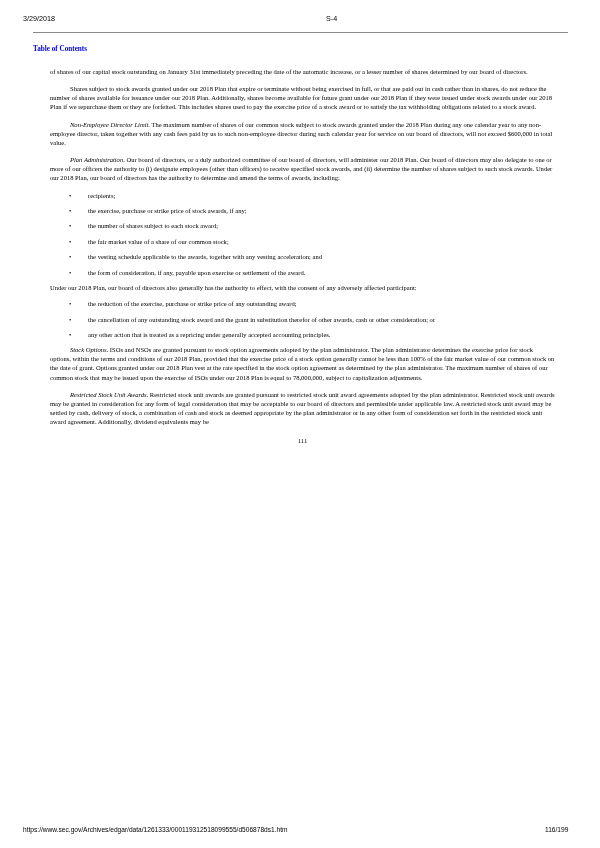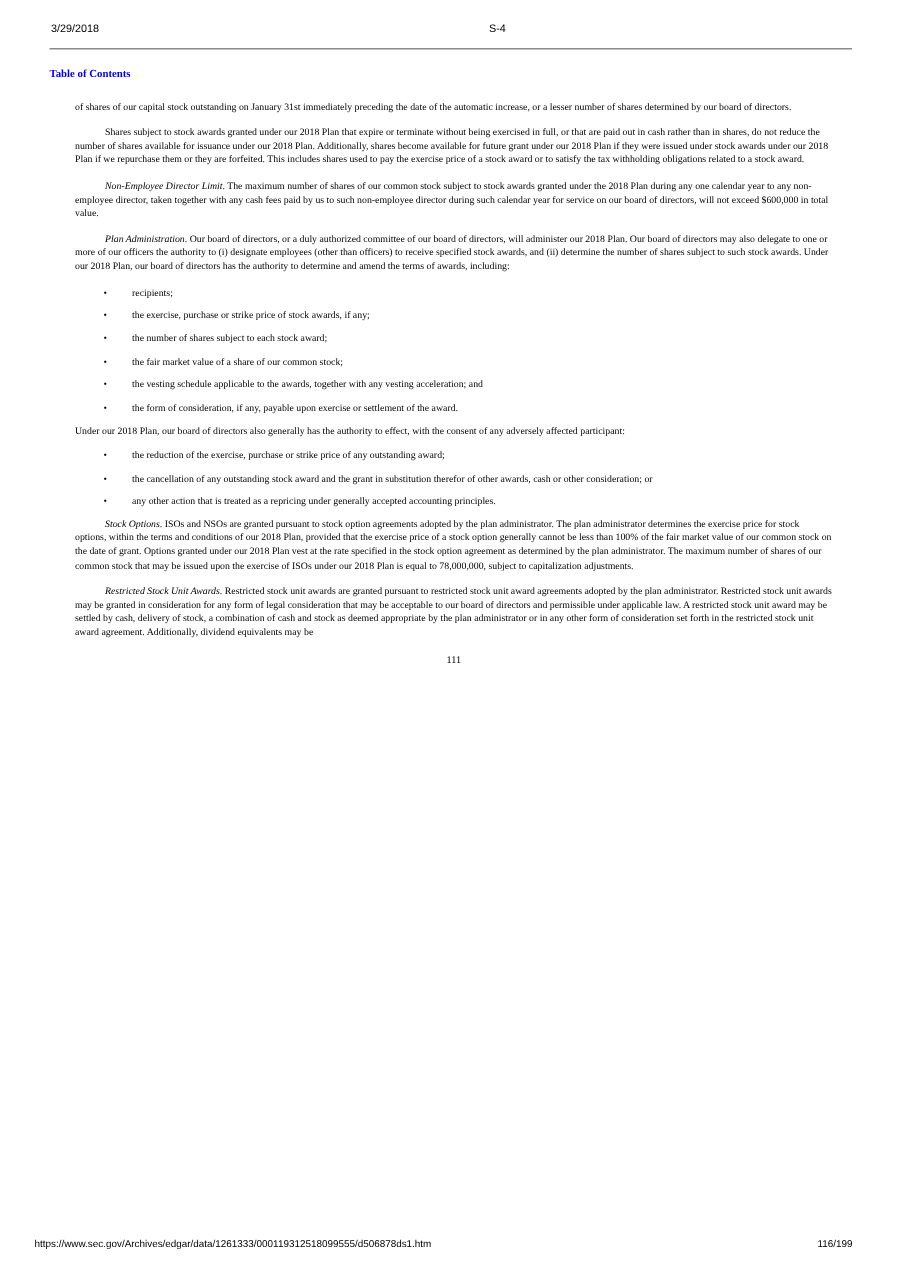--- a/index.html
+++ b/index.html
@@ -1,18 +1,18 @@
 <!DOCTYPE html>
 <html><head>
 <meta charset="utf-8">
 <style>
   html, body { margin: 0; padding: 0; background: #ffffff; }
   body { width: 600px; height: 848px; position: relative; overflow: hidden; }
   .hdr { position: absolute; top: 14px; font-family: "Liberation Sans", sans-serif; font-size: 7.2px; color: #000; }
-  .hdr-date { left: 34px; }
+  .hdr-date { left: 23px; }
   .hdr-title { left: 326px; }
   .rule { position: absolute; left: 33px; top: 32px; width: 535px; height: 0; border-top: 1px solid #8a8a8a; }
   .toc { position: absolute; left: 33px; top: 45px; font-family: "Liberation Serif", serif; font-size: 7.2px; font-weight: bold; color: #0000ee; cursor: pointer; }
   .body { position: absolute; left: 50px; top: 67px; width: 505px; font-family: "Liberation Serif", serif; font-size: 6.55px; line-height: 9.1px; color: #000; }
   .body p { margin: 0 0 8.2px 0; text-align: left; }
   .body p.ind { text-indent: 20px; }
   .body p.flat { margin-bottom: 7px; }
   .body em { font-style: italic; }
   ul.bul { list-style: none; margin: 0 0 6px 0; padding: 0; }
   ul.bul li { position: relative; padding-left: 38px; margin: 0 0 6.3px 0; }

